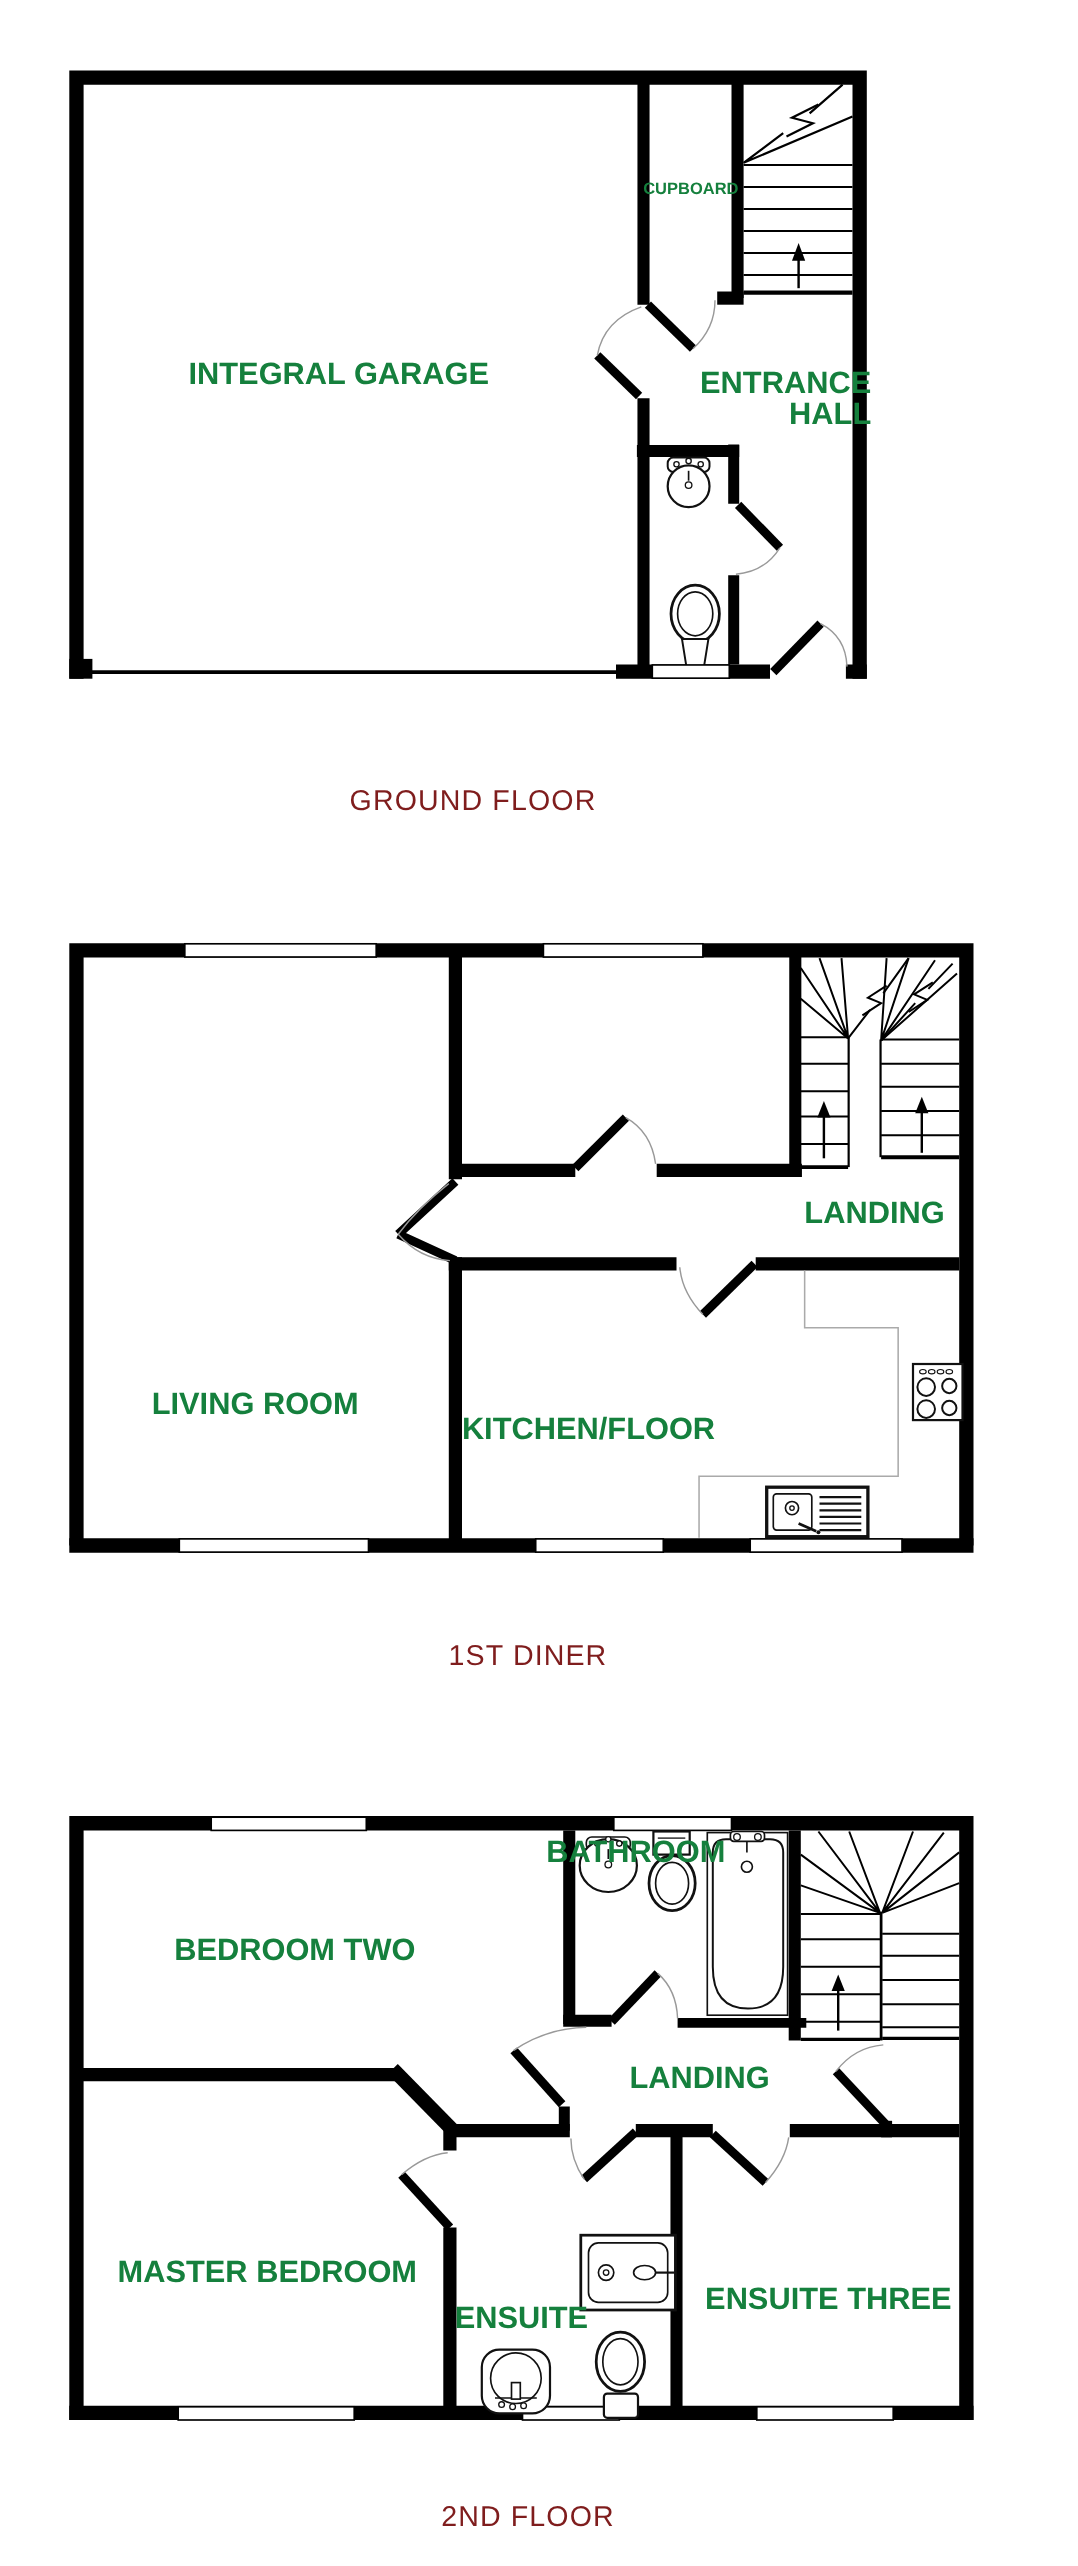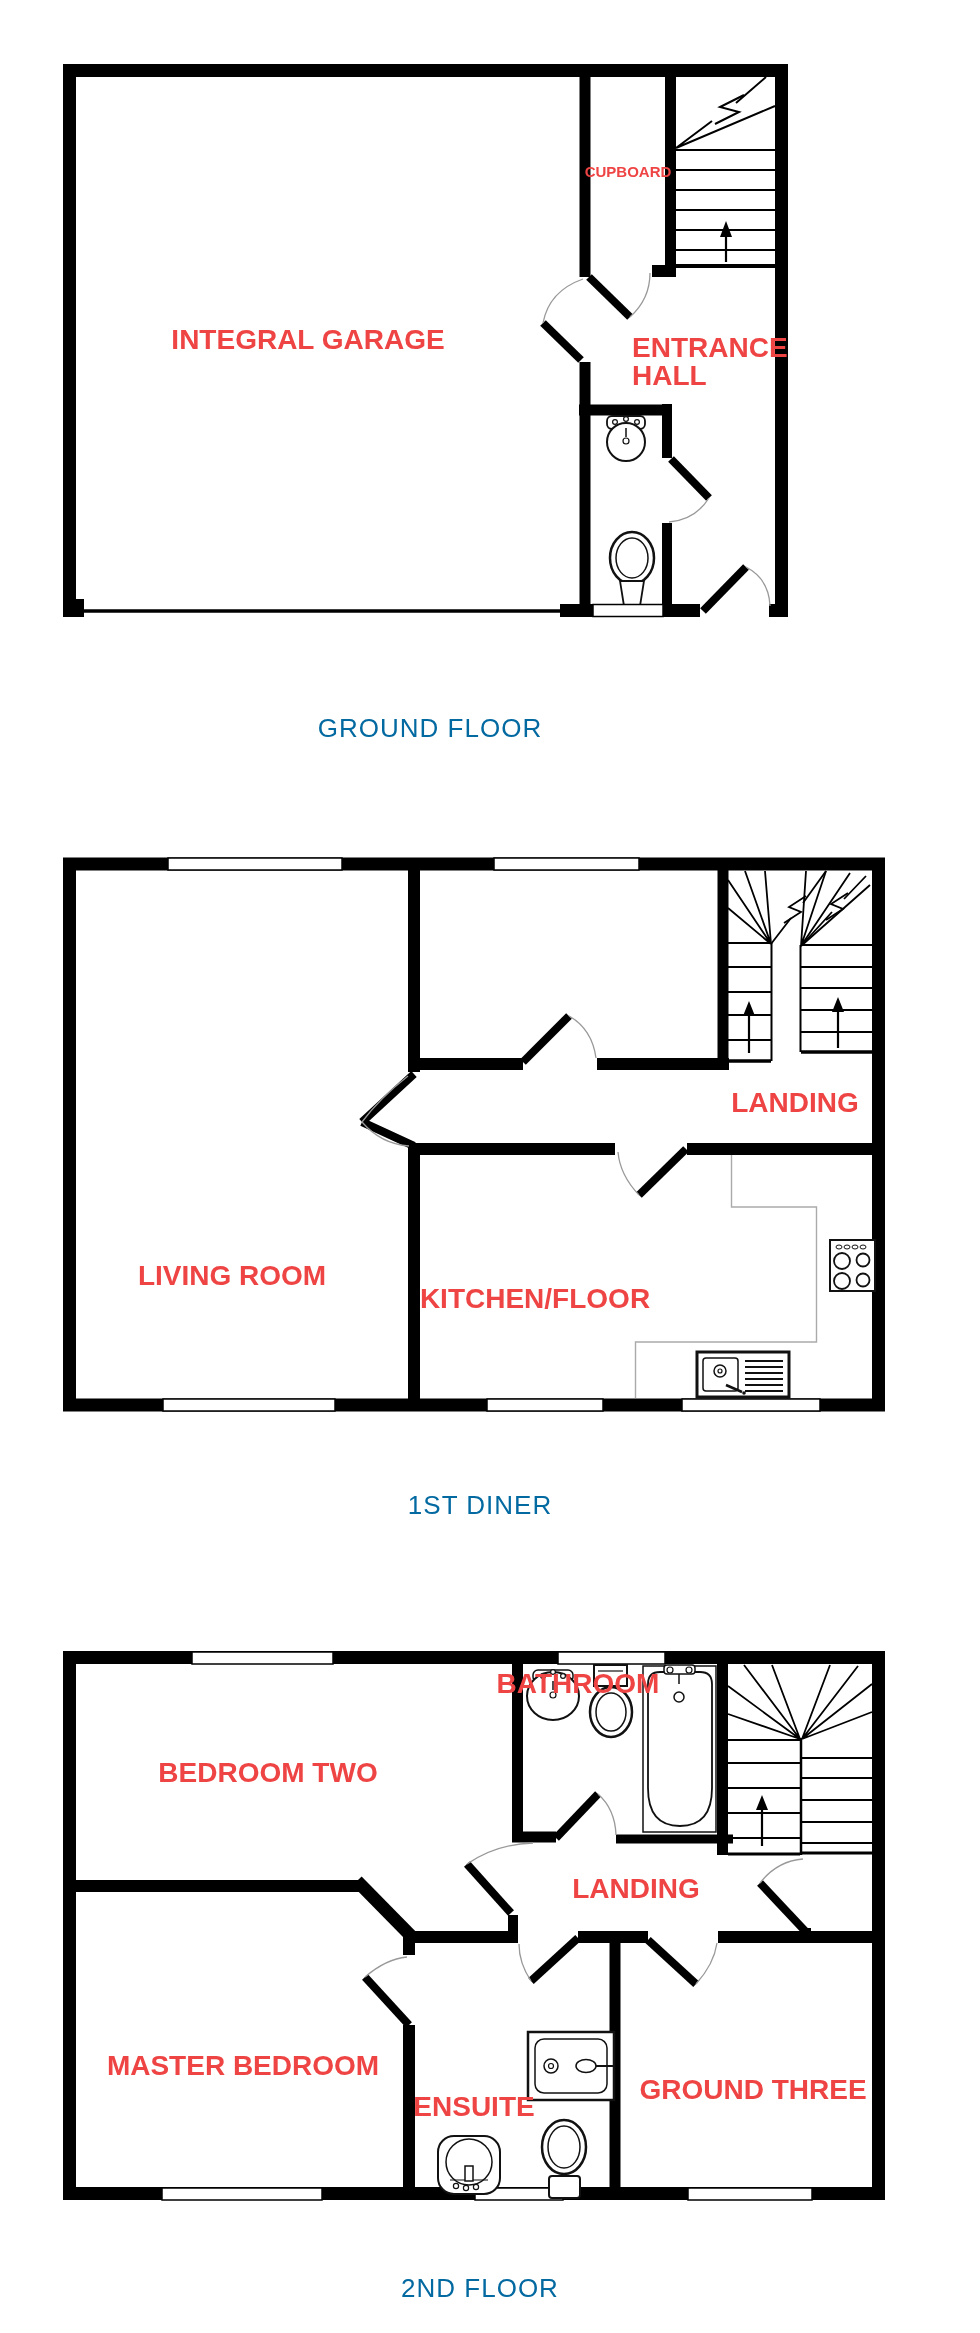--- a/index.html
+++ b/index.html
@@ -1,23 +1,23 @@
 <!DOCTYPE html>
 <html><head>
 <meta charset="utf-8">
 <style>
   html,body{margin:0;padding:0;background:#fff;}
   .canvas{position:relative;width:980px;height:2333px;background:#ffffff;overflow:hidden;
           font-family:"Liberation Sans", sans-serif;}
   .plan-svg{position:absolute;left:0;top:0;}
-  .lbl{position:absolute;transform:translate(-50%,-50%);color:#ef4444;font-weight:bold;
-       font-size:28px;letter-spacing:0px;white-space:nowrap;text-align:left;line-height:28px;}
+  .lbl{position:absolute;transform:translate(-50%,-50%);color:#15803d;font-weight:bold;
+       font-size:28px;letter-spacing:0px;white-space:nowrap;text-align:right;line-height:28px;}
   .lbl.small{font-size:15px;}
   .lbl.wrap{white-space:normal;}
-  .cap{position:absolute;transform:translate(-50%,-50%);color:#0369a1;font-weight:normal;
+  .cap{position:absolute;transform:translate(-50%,-50%);color:#7f1d1d;font-weight:normal;
        font-size:26px;letter-spacing:1px;white-space:nowrap;}
 </style>
 </head>
 <body>
 
 <div class="canvas">
 
 <svg class="plan-svg" width="980" height="2333" viewBox="0 0 980 2333">
 
   <g>
@@ -278,16 +278,16 @@
 <div class="lbl" style="left:795px;top:1103px">LANDING</div>
 <div class="lbl" style="left:232px;top:1276px">LIVING ROOM</div>
 <div class="lbl" style="left:535px;top:1299px">KITCHEN/FLOOR</div>
 <div class="cap" style="left:480px;top:1505px">1ST DINER</div>
 
 <div class="lbl" style="left:268px;top:1773px">BEDROOM TWO</div>
 <div class="lbl" style="left:578px;top:1684px">BATHROOM</div>
 <div class="lbl" style="left:636px;top:1889px">LANDING</div>
 <div class="lbl" style="left:243px;top:2066px">MASTER BEDROOM</div>
 <div class="lbl" style="left:474px;top:2107px">ENSUITE</div>
-<div class="lbl" style="left:753px;top:2090px">GROUND THREE</div>
+<div class="lbl" style="left:753px;top:2090px">ENSUITE THREE</div>
 <div class="cap" style="left:480px;top:2288px">2ND FLOOR</div>
 
 </div>
 
 </body></html>

